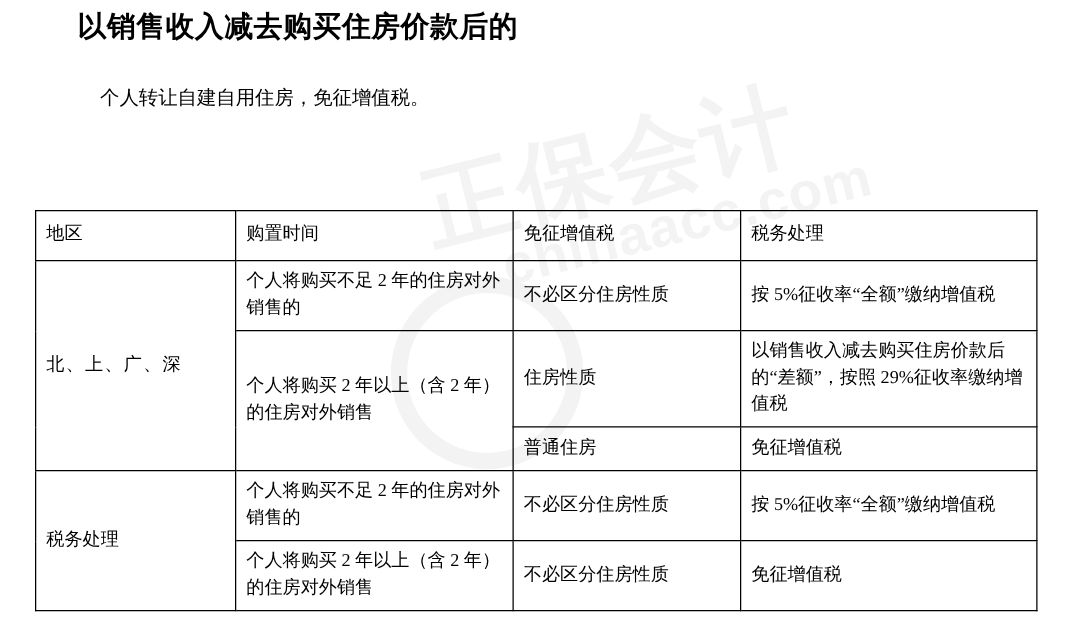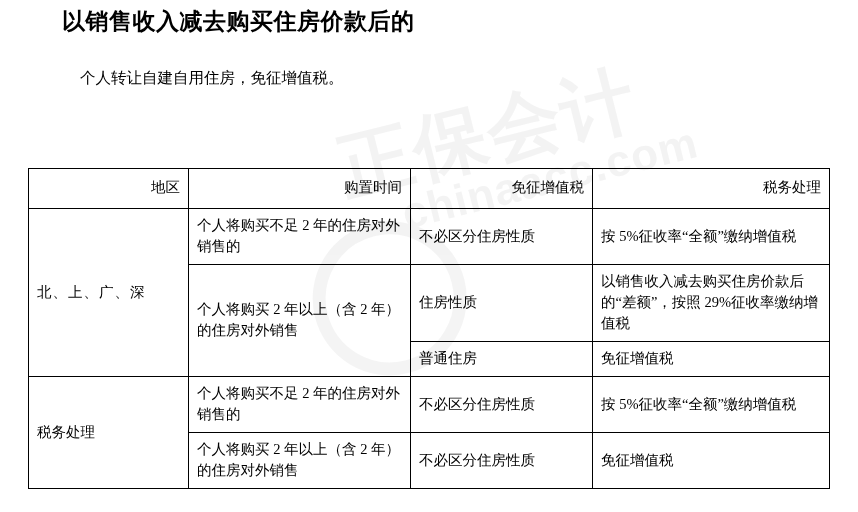--- a/index.html
+++ b/index.html
@@ -92,21 +92,21 @@
   table.tax-table td, table.tax-table th {
     border: 1px solid #000000;
     padding: 6px 8px 7px 8px;
     font-size: 14.5px;
     font-weight: normal;
     vertical-align: middle;
     line-height: 1.45;
     background: transparent;
   }
   table.tax-table th {
-    text-align: right;
+    text-align: left;
     height: 26px;
   }
   .col-region { width: 160px; }
   .col-time { width: 222px; }
   .col-nature { width: 182px; }
   .col-treat { width: 237px; }
   .cell-left {
     text-align: left;
   }
   .region-cell {

